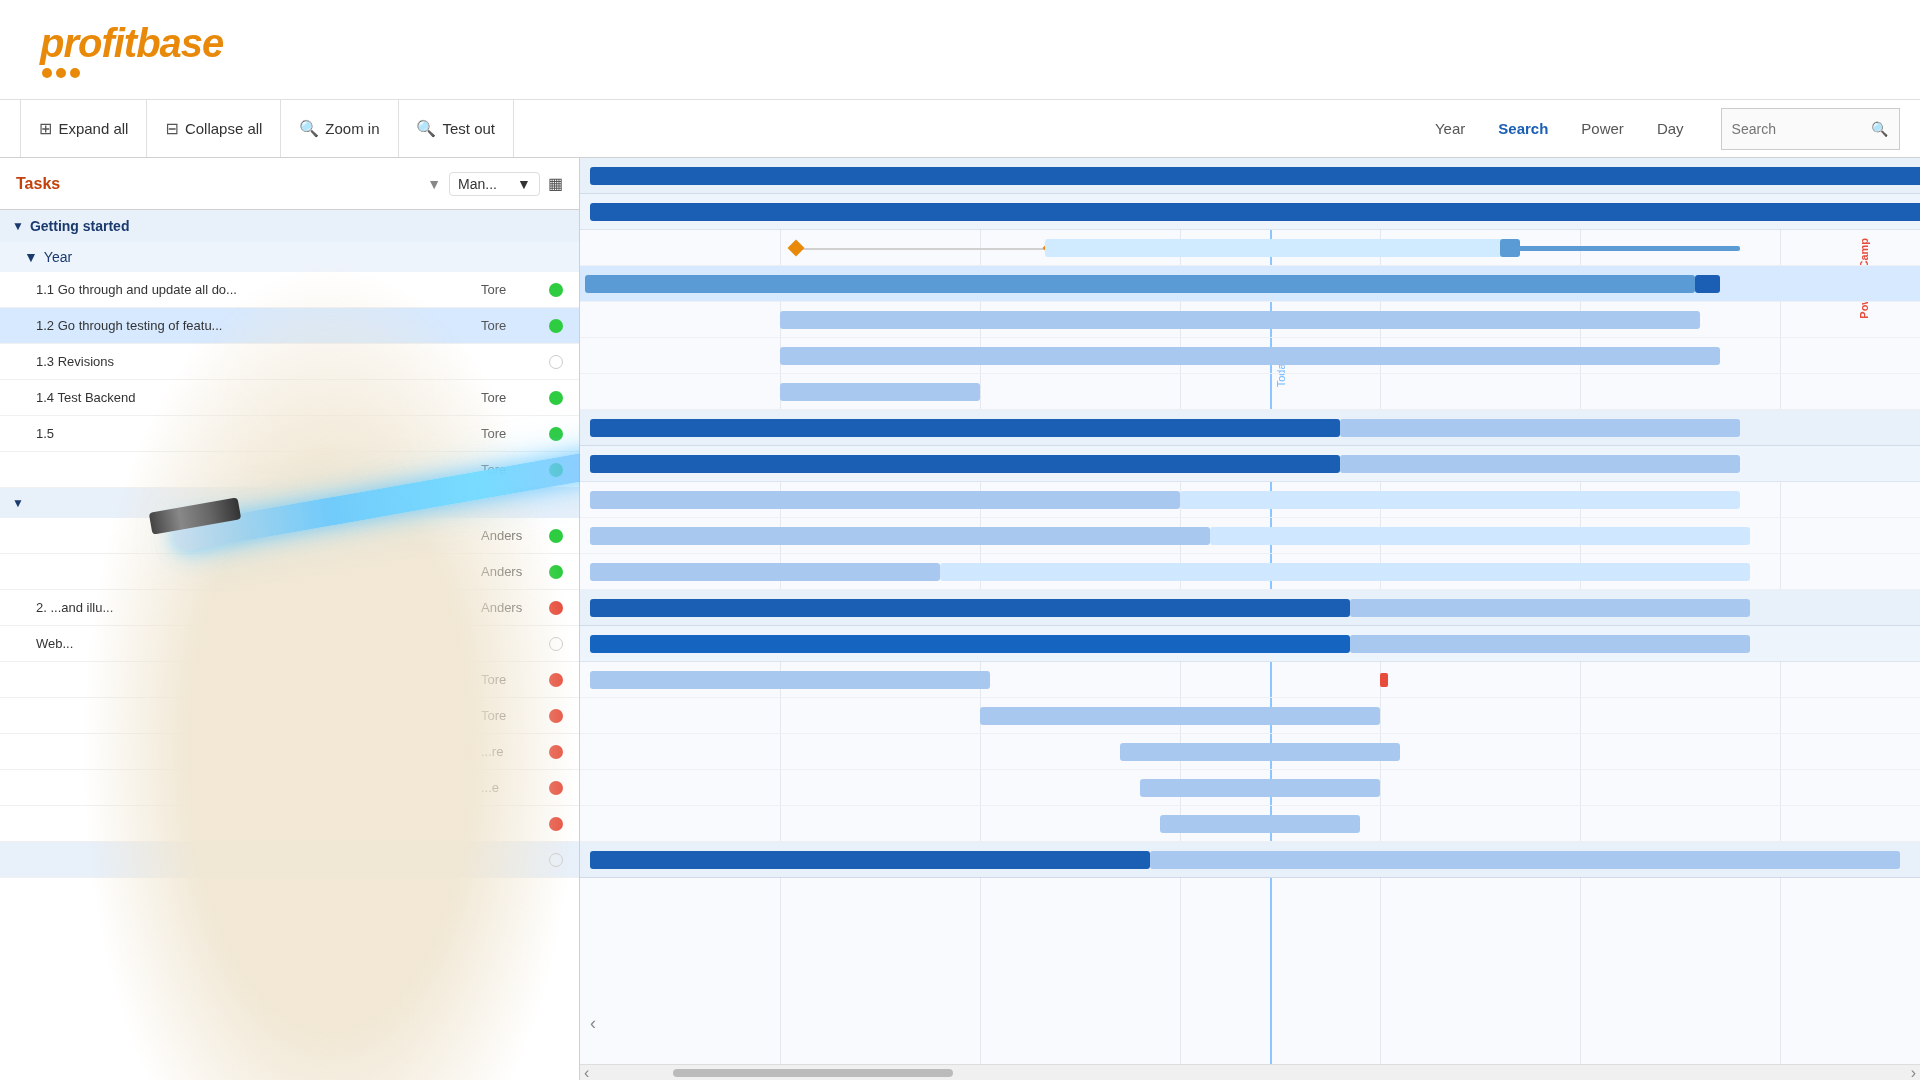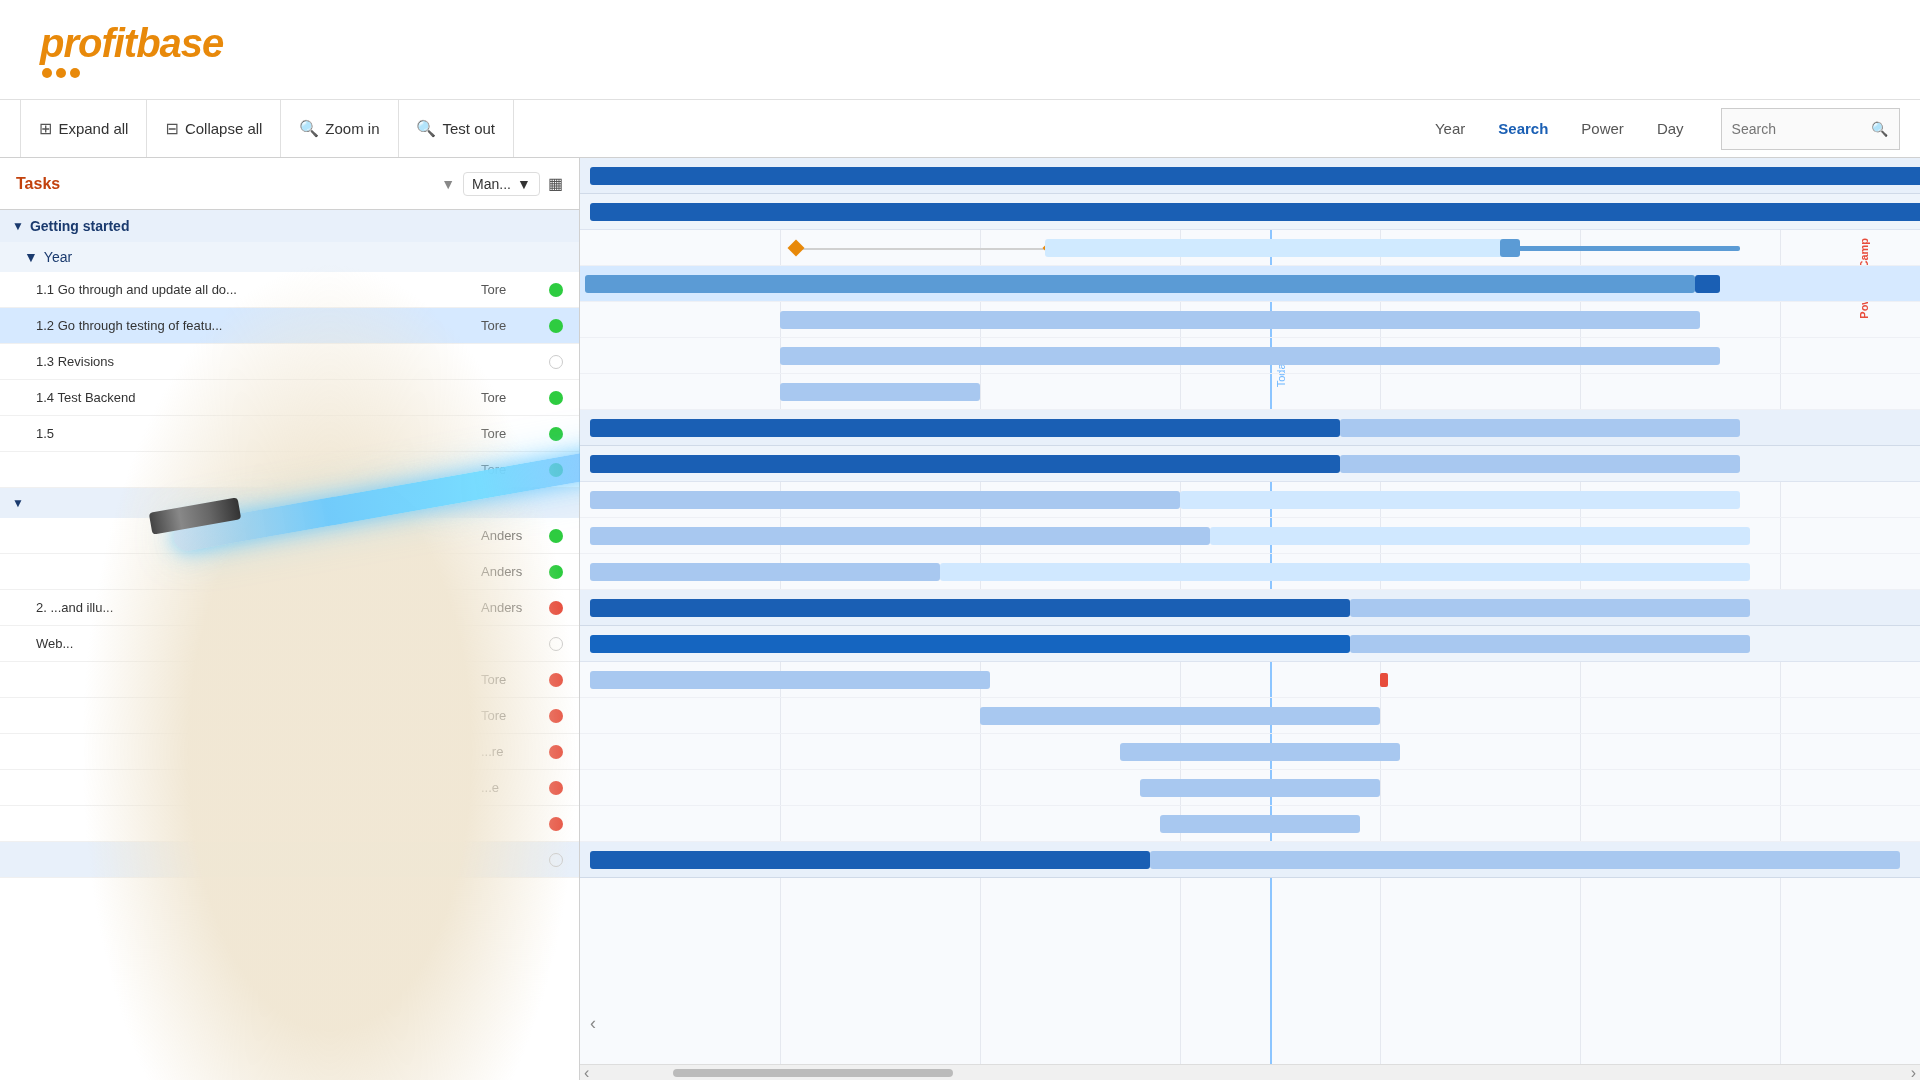--- a/index.html
+++ b/index.html
@@ -111,21 +111,21 @@
     .panel-header-title {
       font-size: 16px;
       font-weight: bold;
       color: #c2410c;
       flex: 1;
     }
     .filter-icon { color: #888; font-size: 14px; cursor: pointer; }
     .man-filter {
       display: flex;
       align-items: center;
-      gap: 6px;
+      gap: 20px;
       font-size: 14px;
       color: #333;
       border: 1px solid #ddd;
       border-radius: 4px;
       padding: 3px 8px;
       cursor: pointer;
     }
     .chart-icon { font-size: 16px; color: #555; cursor: pointer; }
 
     

